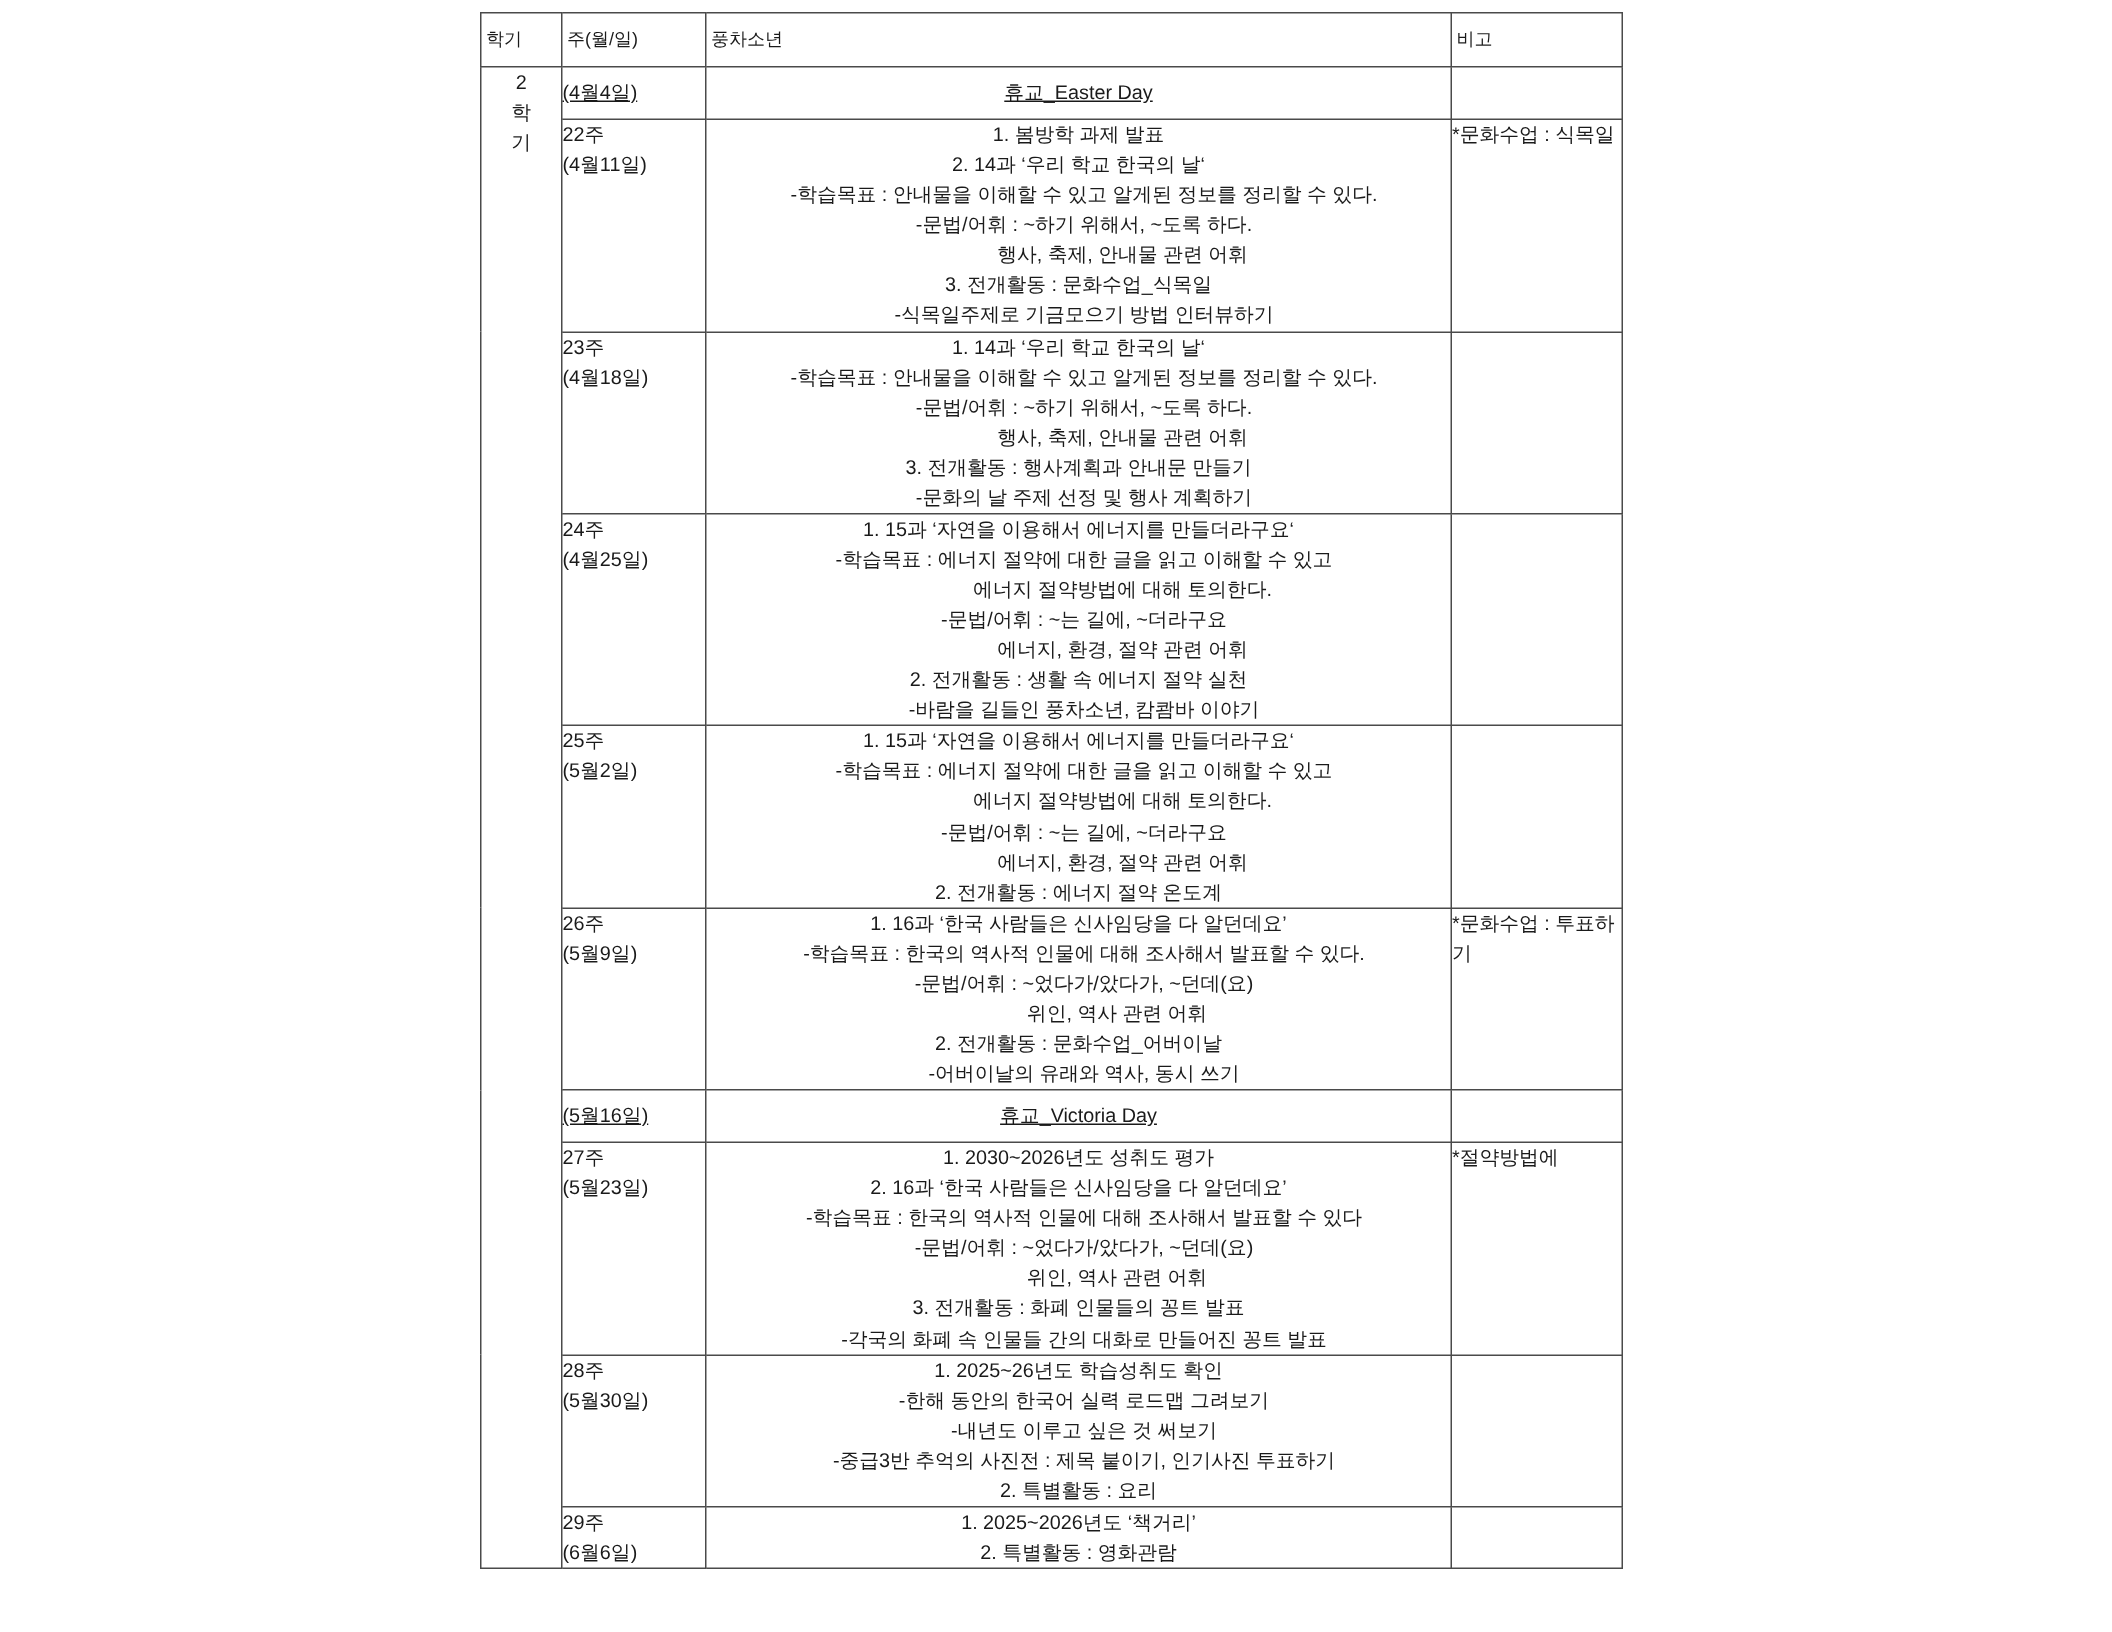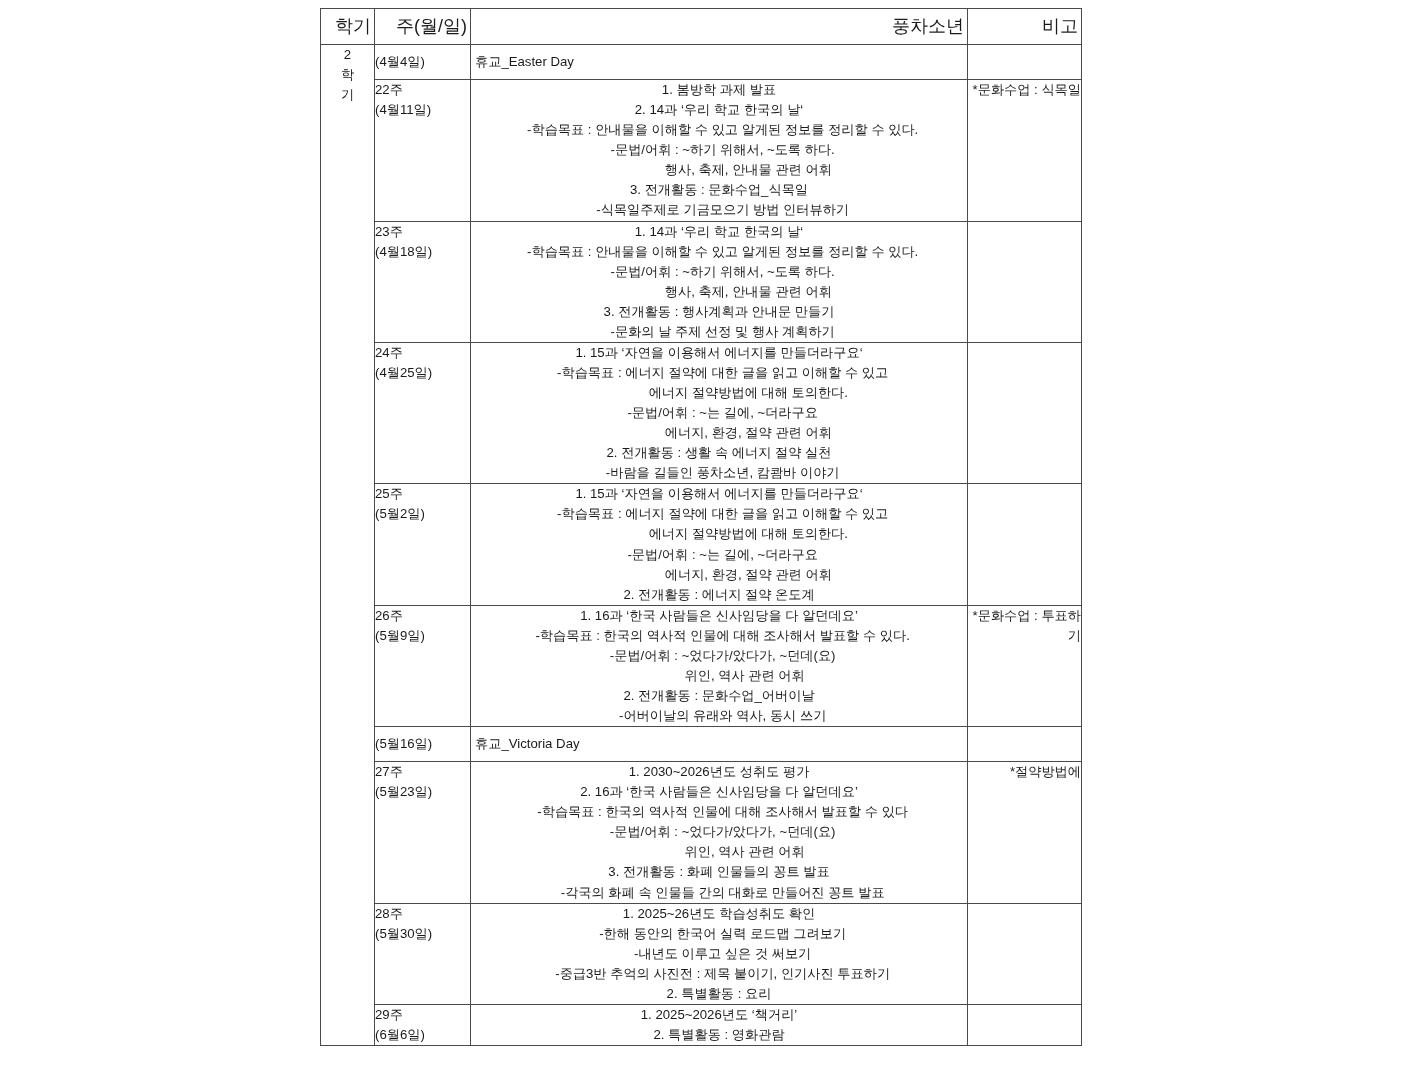--- a/index.html
+++ b/index.html
@@ -39,25 +39,25 @@
 
   table.schedule th,
   table.schedule td {
     border: 1.1px solid #4a4a4a;
     padding: 0;
     vertical-align: top;
     font-size: 13.2px;
     line-height: 1.52;
   }
   table.schedule thead th {
-    text-align: right;
+    text-align: left;
     vertical-align: middle;
     height: 31px;
     font-weight: normal;
-    font-size: 18px;
+    font-size: 12px;
     padding: 2px 3px;
   }
   td.term-cell {
     text-align: center;
     vertical-align: middle;
     font-size: 13.4px;
     line-height: 1.45;
     padding: 2px;
   }
   td.term-cell .vstack {
@@ -67,36 +67,38 @@
   td.week-cell {
     padding: 6px 0 6px 8px;
     white-space: pre-line;
     font-size: 13.2px;
     line-height: 1.52;
   }
   td.week-cell.holiday {
     padding-top: 7px;
     padding-bottom: 7px;
     vertical-align: middle;
+    text-decoration: underline;
   }
   td.content-cell {
     padding: 6px 4px 6px 10px;
     white-space: pre-wrap;
     font-size: 13.2px;
     line-height: 1.52;
     text-align: center;
   }
   td.content-cell.holiday-span {
-    text-align: left;
+    text-align: center;
     vertical-align: middle;
     padding: 7px 4px;
     white-space: nowrap;
+    text-decoration: underline;
   }
   td.note-cell {
-    text-align: right;
+    text-align: left;
     vertical-align: top;
     padding: 6px 3px;
     font-size: 13.2px;
     line-height: 1.52;
     word-break: break-all;
   }
 </style>
 </head>
 <body>
 

